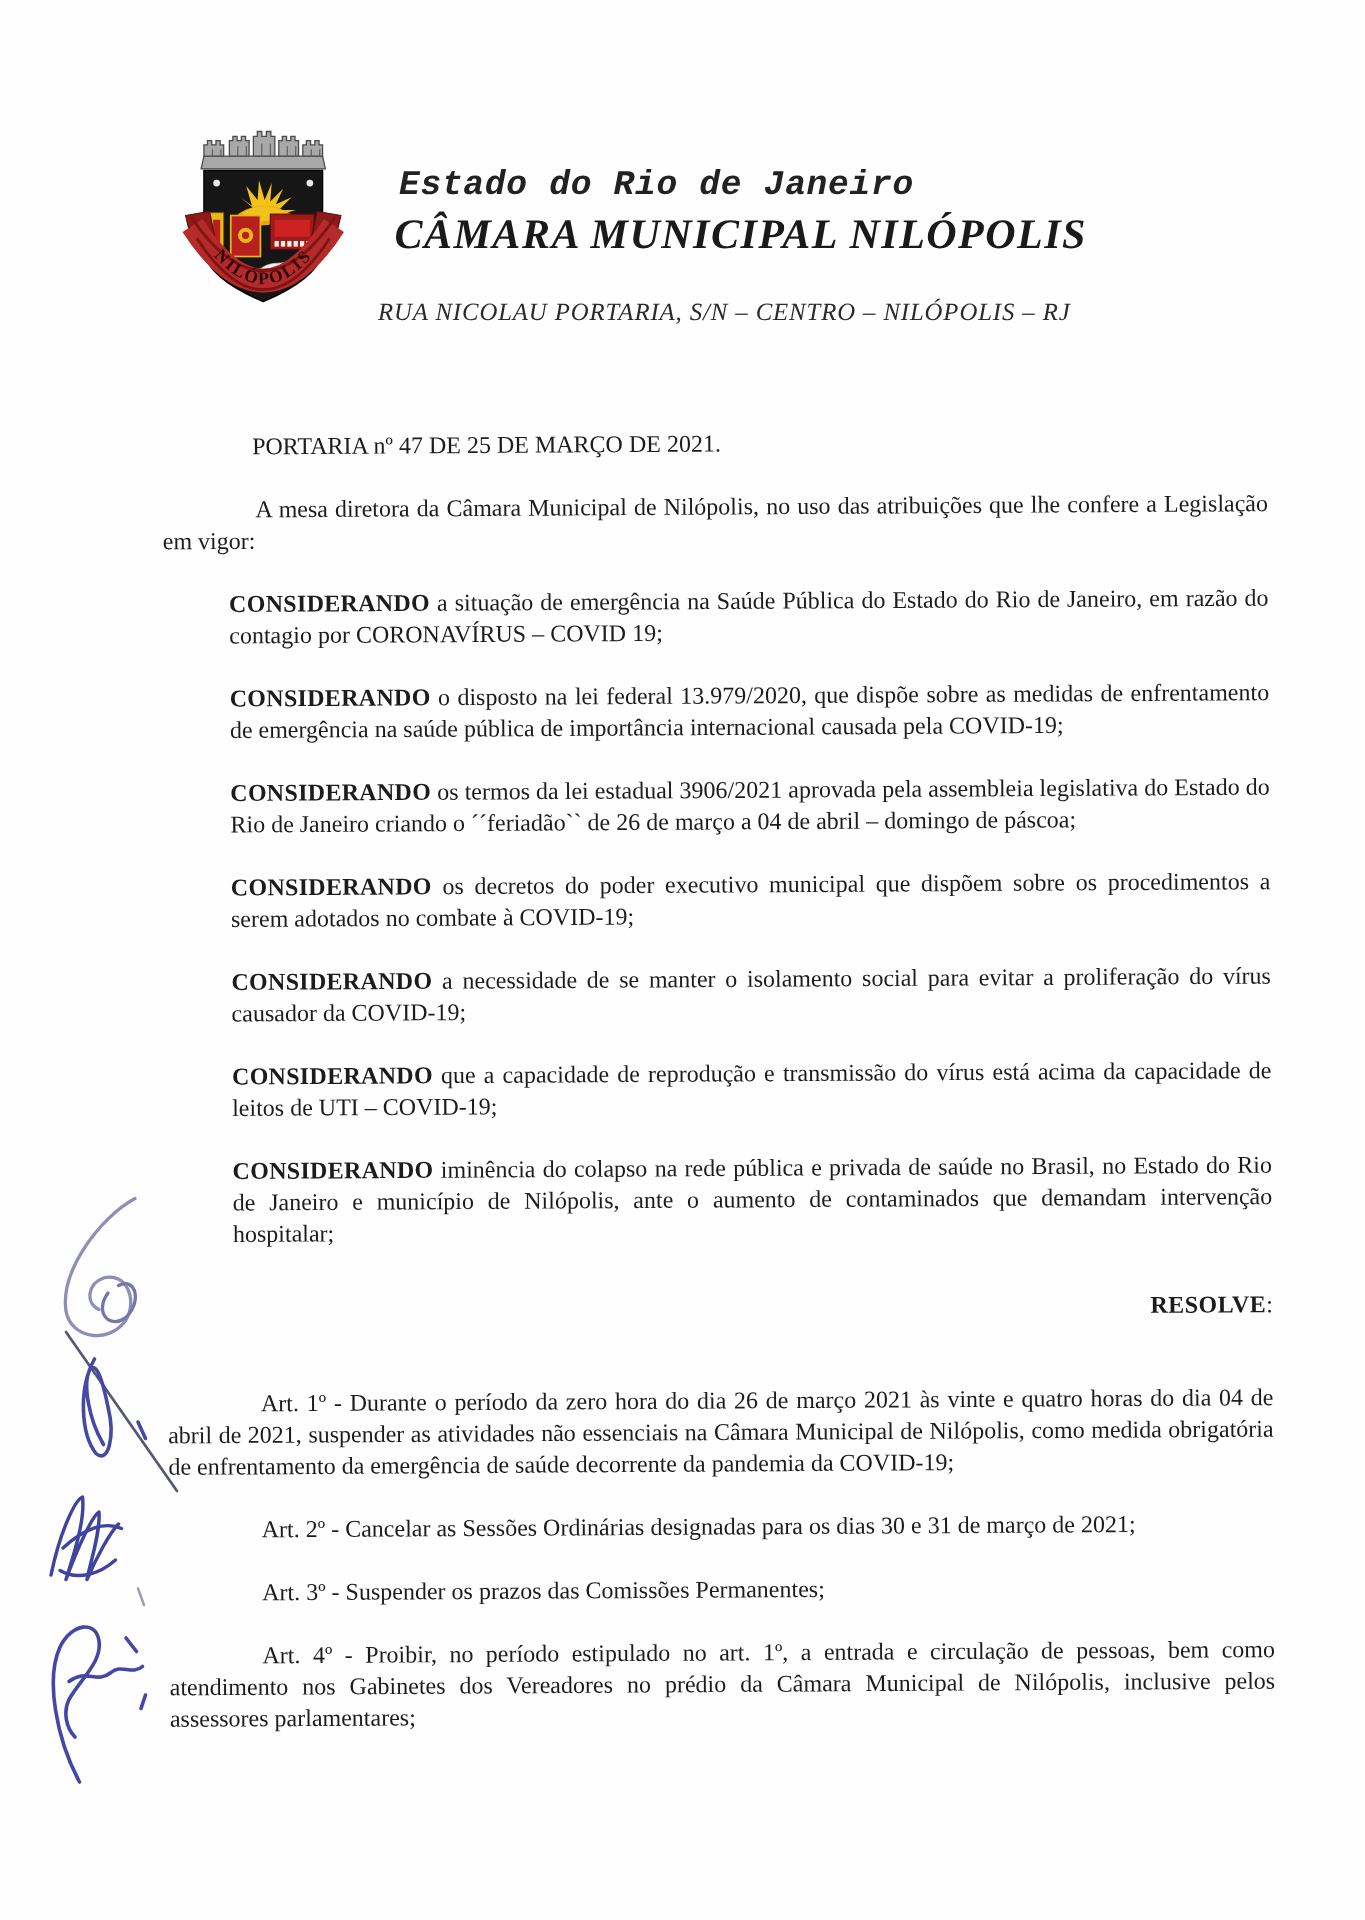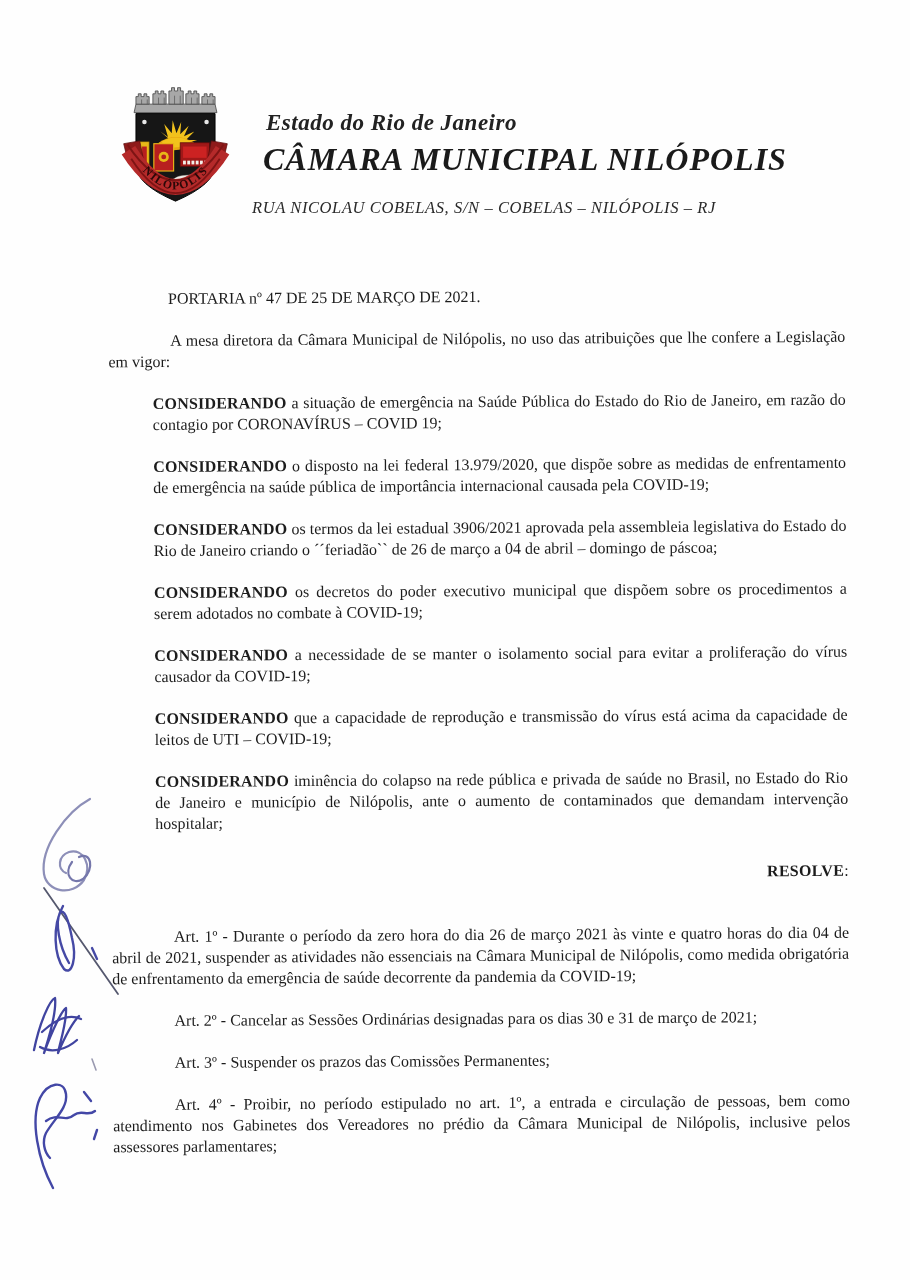--- a/index.html
+++ b/index.html
@@ -3,25 +3,25 @@
 <meta charset="utf-8">
 <style>
   html,body{margin:0;padding:0;}
   body{width:910px;height:1280px;background:#fdfdfc;overflow:hidden;
        font-family:"Liberation Serif", serif;color:#1c1c1c;position:relative;}
   .page{position:absolute;inset:0;background:#fefefe;}
 
   
   .crest{position:absolute;left:119px;top:84px;width:113px;height:142px;}
   .state-line{position:absolute;left:266px;top:110px;
-    font-family:Liberation Serif, serif;font-weight:bold;font-style:italic;
+    font-family:Liberation Mono, monospace;font-weight:bold;font-style:italic;
     font-size:23px;letter-spacing:.5px;color:#222;}
   .org-name{position:absolute;left:263px;top:141px;
     font-family:"Liberation Serif",serif;font-weight:bold;font-style:italic;
-    font-size:32px;letter-spacing:1px;color:#1a1a1a;white-space:nowrap;}
+    font-size:28px;letter-spacing:1px;color:#1a1a1a;white-space:nowrap;}
   .address-line{position:absolute;left:252px;top:198px;
     font-family:"Liberation Serif",serif;font-style:italic;
     font-size:16.5px;letter-spacing:.6px;color:#2a2a2a;white-space:nowrap;}
 
   
   .doc-body{position:absolute;left:108px;top:286px;width:737px;
     font-size:16px;line-height:21px;text-align:justify;
     transform:rotate(-0.35deg);transform-origin:50% 0;}
   .doc-body p{margin:0 0 21px 0;}
   .doc-title{text-indent:60px;text-align:left;}
@@ -92,21 +92,21 @@
       <path d="M13,79 Q60,152 107,79" fill="none" stroke="#7e1414" stroke-width="2"></path>
       <path id="ribbonPath" d="M18,83 Q60,140 102,83" fill="none"></path>
       <text font-size="12.5" font-weight="bold" fill="#2a0808" letter-spacing="1.5" font-family="Liberation Serif, serif">
         <textPath href="#ribbonPath" startOffset="50%" text-anchor="middle">NILÓPOLIS</textPath>
       </text>
     </g>
   </svg>
 
   <div class="state-line">Estado do Rio de Janeiro</div>
   <div class="org-name">CÂMARA MUNICIPAL NILÓPOLIS</div>
-  <div class="address-line">RUA NICOLAU COBELAS, S/N – COBELAS – NILÓPOLIS – RJ</div>
+  <div class="address-line">RUA NICOLAU PORTARIA, S/N – CENTRO – NILÓPOLIS – RJ</div>
 
   <main class="doc-body">
     <p class="doc-title">PORTARIA nº 47 DE 25 DE MARÇO DE 2021.</p>
     <p class="indent">A mesa diretora da Câmara Municipal de Nilópolis, no uso das atribuições que lhe confere a Legislação em vigor:</p>
     <div id="considerations">
   <p class="consideration"><b>CONSIDERANDO</b><span> a situação de emergência na Saúde Pública do Estado do Rio de Janeiro, em razão do contagio por CORONAVÍRUS – COVID 19;</span></p>
 
   <p class="consideration"><b>CONSIDERANDO</b><span> o disposto na lei federal 13.979/2020, que dispõe sobre as medidas de enfrentamento de emergência na saúde pública de importância internacional causada pela COVID-19;</span></p>
 
   <p class="consideration"><b>CONSIDERANDO</b><span> os termos da lei estadual 3906/2021 aprovada pela assembleia legislativa do Estado do Rio de Janeiro criando o ´´feriadão`` de 26 de março a 04 de abril – domingo de páscoa;</span></p>

